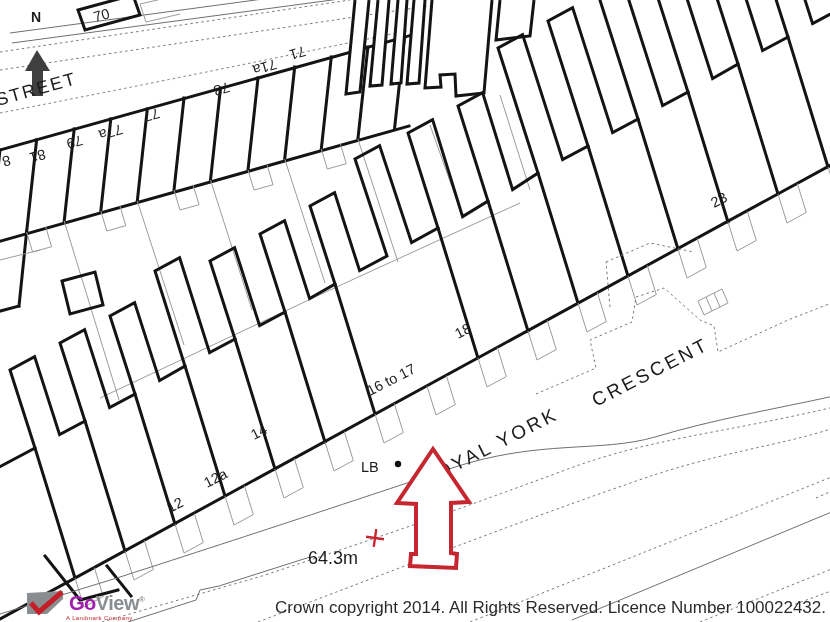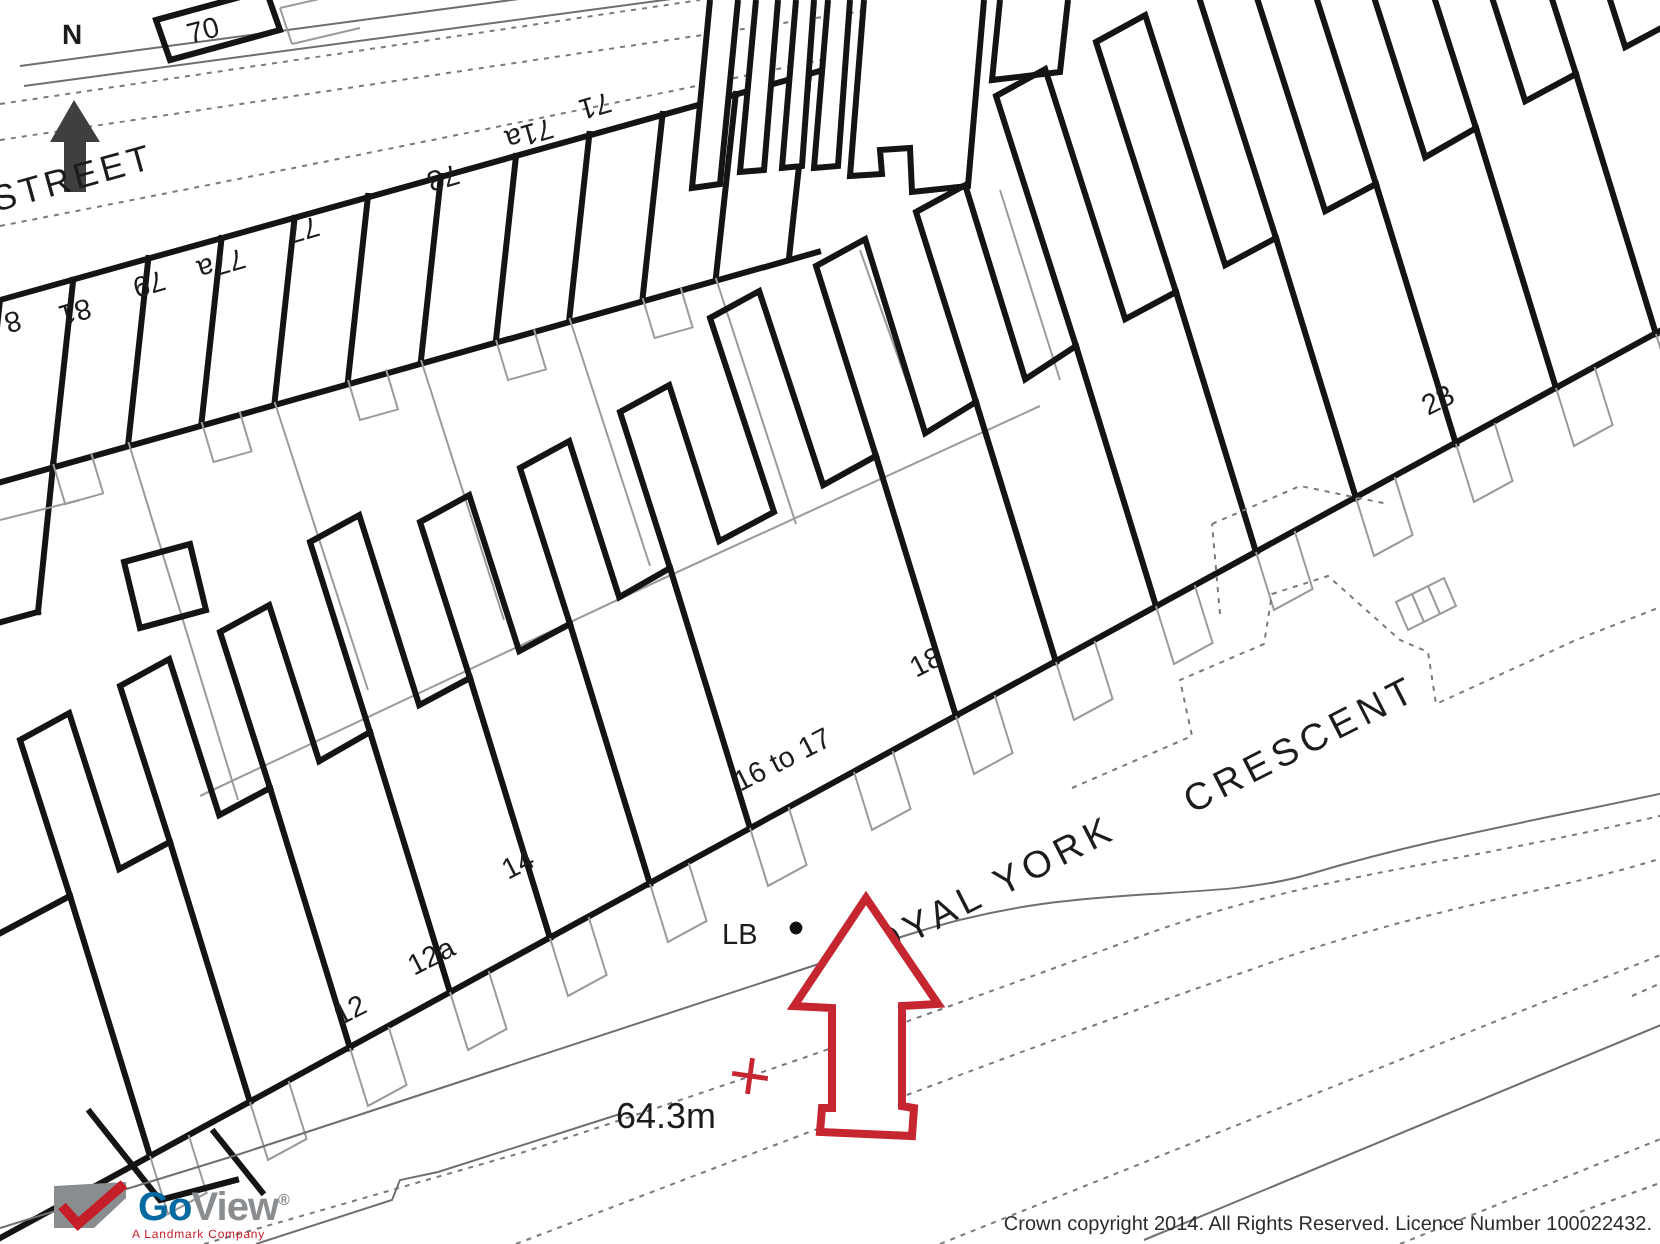--- a/index.html
+++ b/index.html
@@ -13,21 +13,21 @@
   .dash{stroke:#7a7a7a;stroke-width:1;fill:none;stroke-dasharray:2.5 3;}
   .lbl{fill:#1c1c1c;font-size:14.5px;}
   .street{fill:#1c1c1c;font-size:18px;letter-spacing:2px;}
   .rdname{fill:#1c1c1c;font-size:19px;letter-spacing:3px;}
   .north{fill:#1c1c1c;font-size:14px;font-weight:bold;}
   #logo{position:absolute;left:26px;bottom:1px;width:130px;}
   #logo .row{display:flex;align-items:flex-start;}
   #logo .word{font-size:20px;font-weight:bold;line-height:20px;letter-spacing:-0.5px;}
   #logo .reg{font-size:8px;vertical-align:super;}
   #logo .tag{font-size:6px;letter-spacing:0.4px;margin-left:40px;margin-top:-1px;}
-  #copyright{position:absolute;right:4px;bottom:4px;font-size:10px;color:#2b2b2b;}
+  #copyright{position:absolute;right:4px;bottom:4px;font-size:17px;color:#2b2b2b;}
 </style>
 </head>
 <body>
 
 <div id="stage">
   <svg id="mapsvg" width="830" height="622" viewBox="0 0 830 622">
 
     <path class="road" d="M 10,33 L 345,-12 M 12,43 L 347,-2"></path>
     <path class="dash" d="M 0,52 L 350,0 M 0,70 L 455,2 M 0,113 Q 210,72 420,28"></path>
 
@@ -134,21 +134,21 @@
   </svg>
 
   <div id="logo">
     <div class="row">
       <svg width="40" height="26" viewBox="0 0 40 26" style="margin-right:3px;">
         <polygon points="1,3 37,1 37,9 21,24 1,24" fill="#8a8d90"></polygon>
         <polyline points="5,13 13,22 36,2" fill="none" stroke="#c41e28" stroke-width="5"></polyline>
       </svg>
       <div>
         <span class="word">
-          <span style="color:#0369a1;">Go</span><span style="color:#8a8d90;text-align:center;">View</span><span class="reg" style="color:#8a8d90;">®</span>
+          <span style="color:#a21caf;">Go</span><span style="color:#8a8d90;text-align:center;">View</span><span class="reg" style="color:#8a8d90;">®</span>
         </span>
       </div>
     </div>
     <div class="tag" style="color:#c41e28;">A Landmark Company</div>
   </div>
 
   <div id="copyright">Crown copyright 2014. All Rights Reserved. Licence Number 100022432.</div>
 </div>
 
 </body></html>

